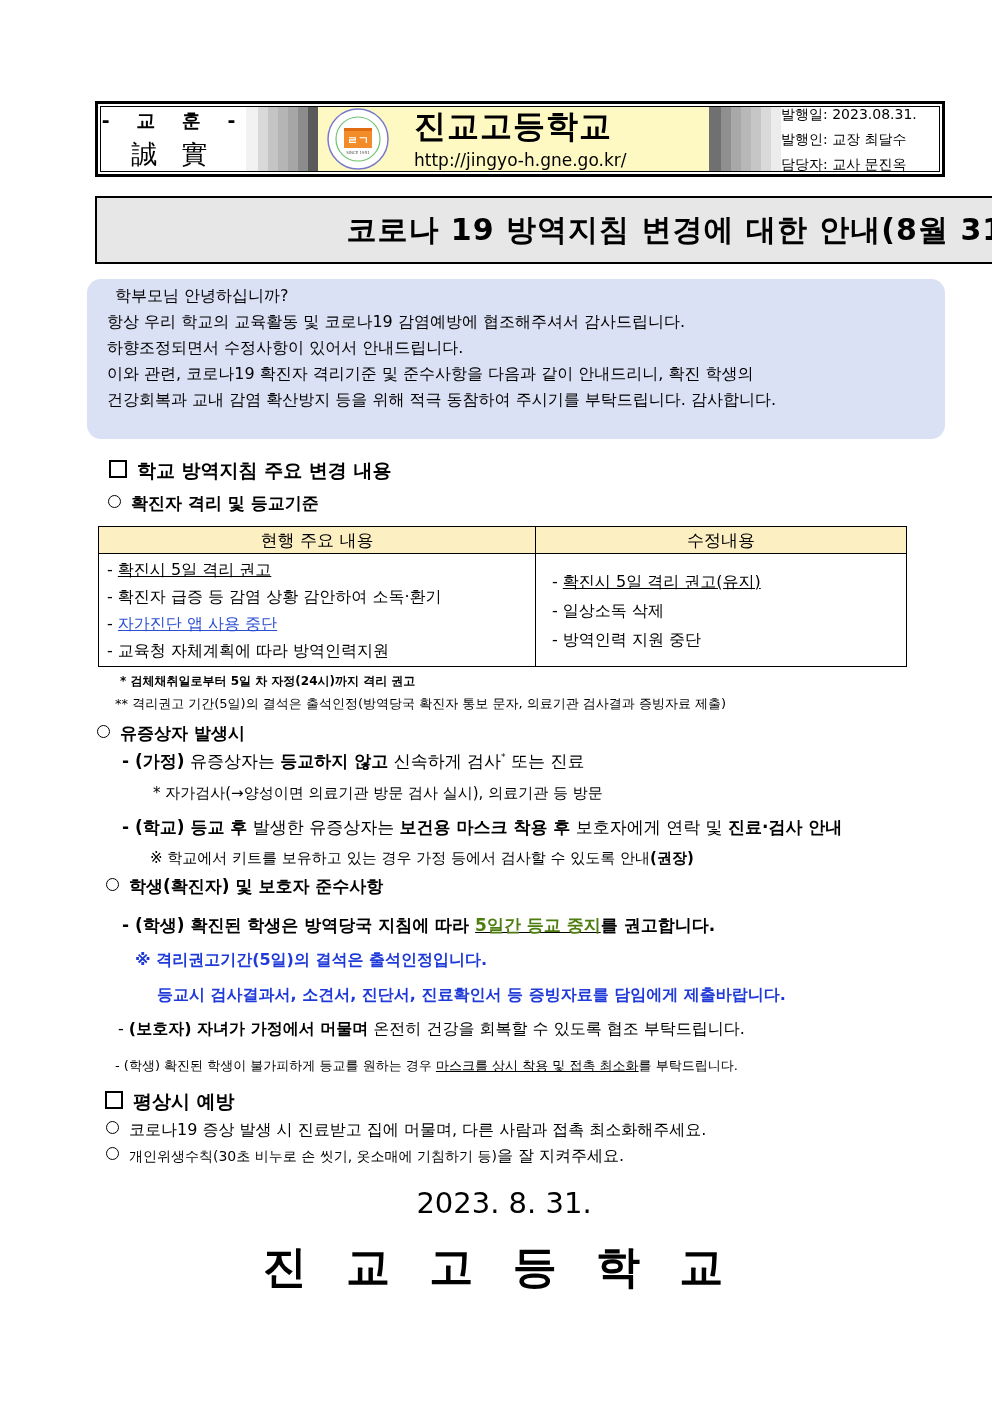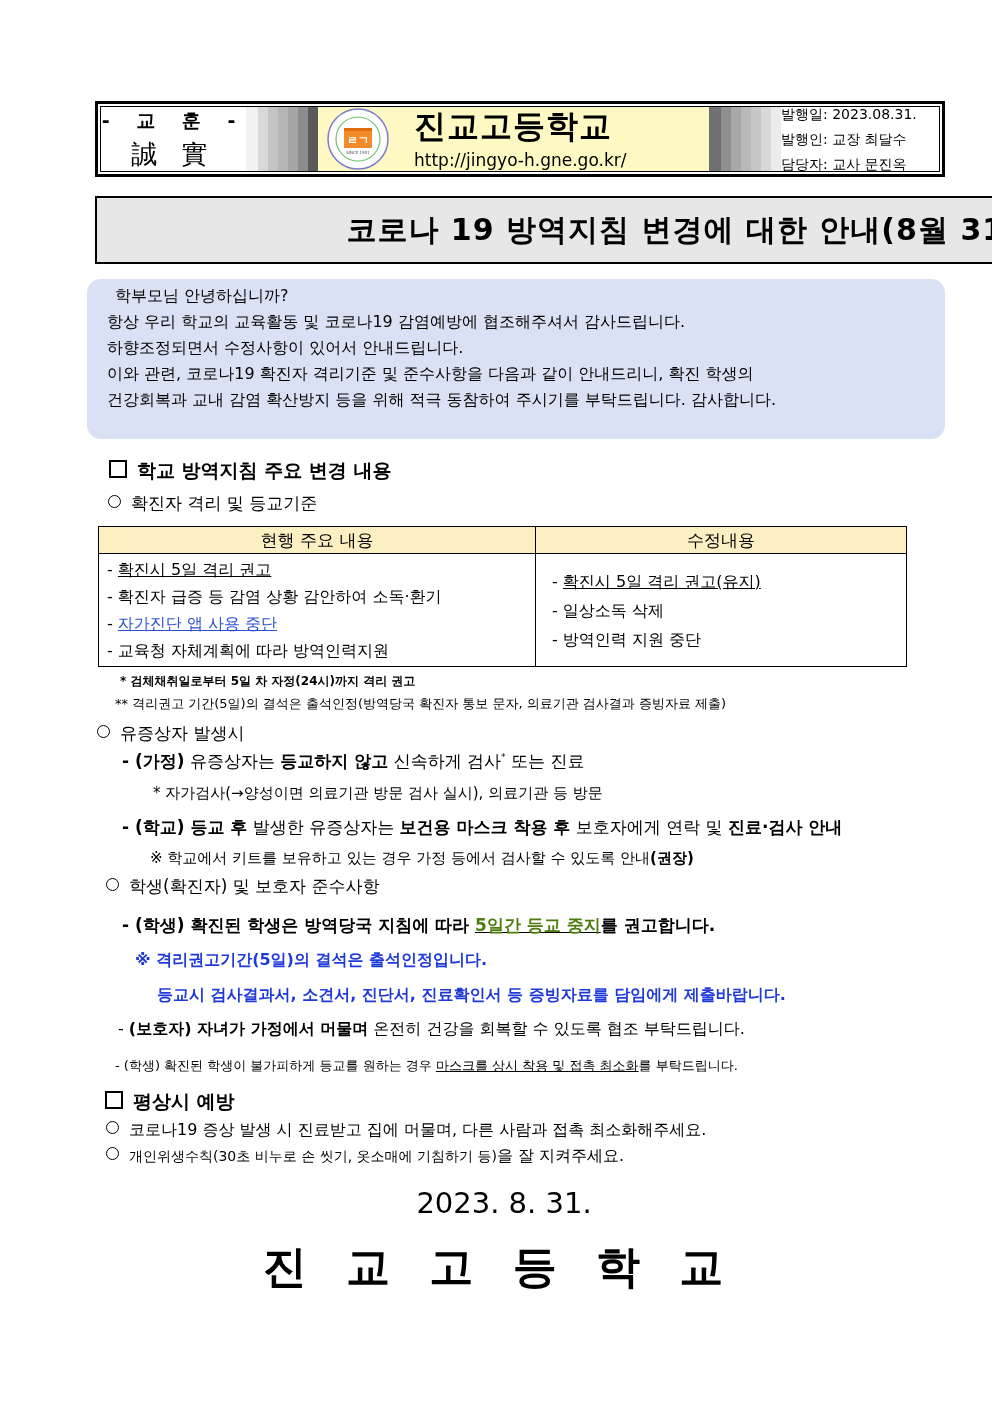--- a/index.html
+++ b/index.html
@@ -25,21 +25,21 @@
   .title-text { font-size: 30px; font-weight: bold; letter-spacing: 1px; }
 
   
   .intro-box { position: absolute; left: 87px; top: 279px; width: 858px; height: 160px; background: #dbe1f4; border-radius: 14px; padding: 4px 0 0 20px; box-sizing: border-box; font-size: 16px; line-height: 26px; }
   .intro-box p { margin: 0; white-space: nowrap; }
   .intro-box .l0 { padding-left: 8px; }
   .bu { font-weight: bold; text-decoration: underline; }
 
   
   .sec-head { position: absolute; font-size: 19px; font-weight: bold; white-space: nowrap; }
-  .sub-head { position: absolute; font-size: 17px; font-weight: normal; white-space: nowrap; }
+  .sub-head { position: absolute; font-size: 17px; font-weight: bold; white-space: nowrap; }
   .sq { display: inline-block; width: 14px; height: 14px; border: 2px solid #000; margin-right: 10px; vertical-align: -1px; }
   .circ { display: inline-block; width: 11px; height: 11px; border: 1px solid #000; border-radius: 50%; margin-right: 10px; vertical-align: 1px; }
 
   
   .cmp-table { position: absolute; left: 98px; top: 526px; width: 809px; border-collapse: collapse; font-size: 16px; }
   .cmp-table th { background: #fcf0c3; border: 1px solid #000; font-weight: normal; height: 26px; font-size: 17px; padding: 0; }
   .cmp-table td { border: 1px solid #000; vertical-align: middle; padding: 2px 8px; }
   .cmp-table .col-a { width: 420px; }
   .row-line { line-height: 27px; white-space: nowrap; }
   .u { text-decoration: underline; }

